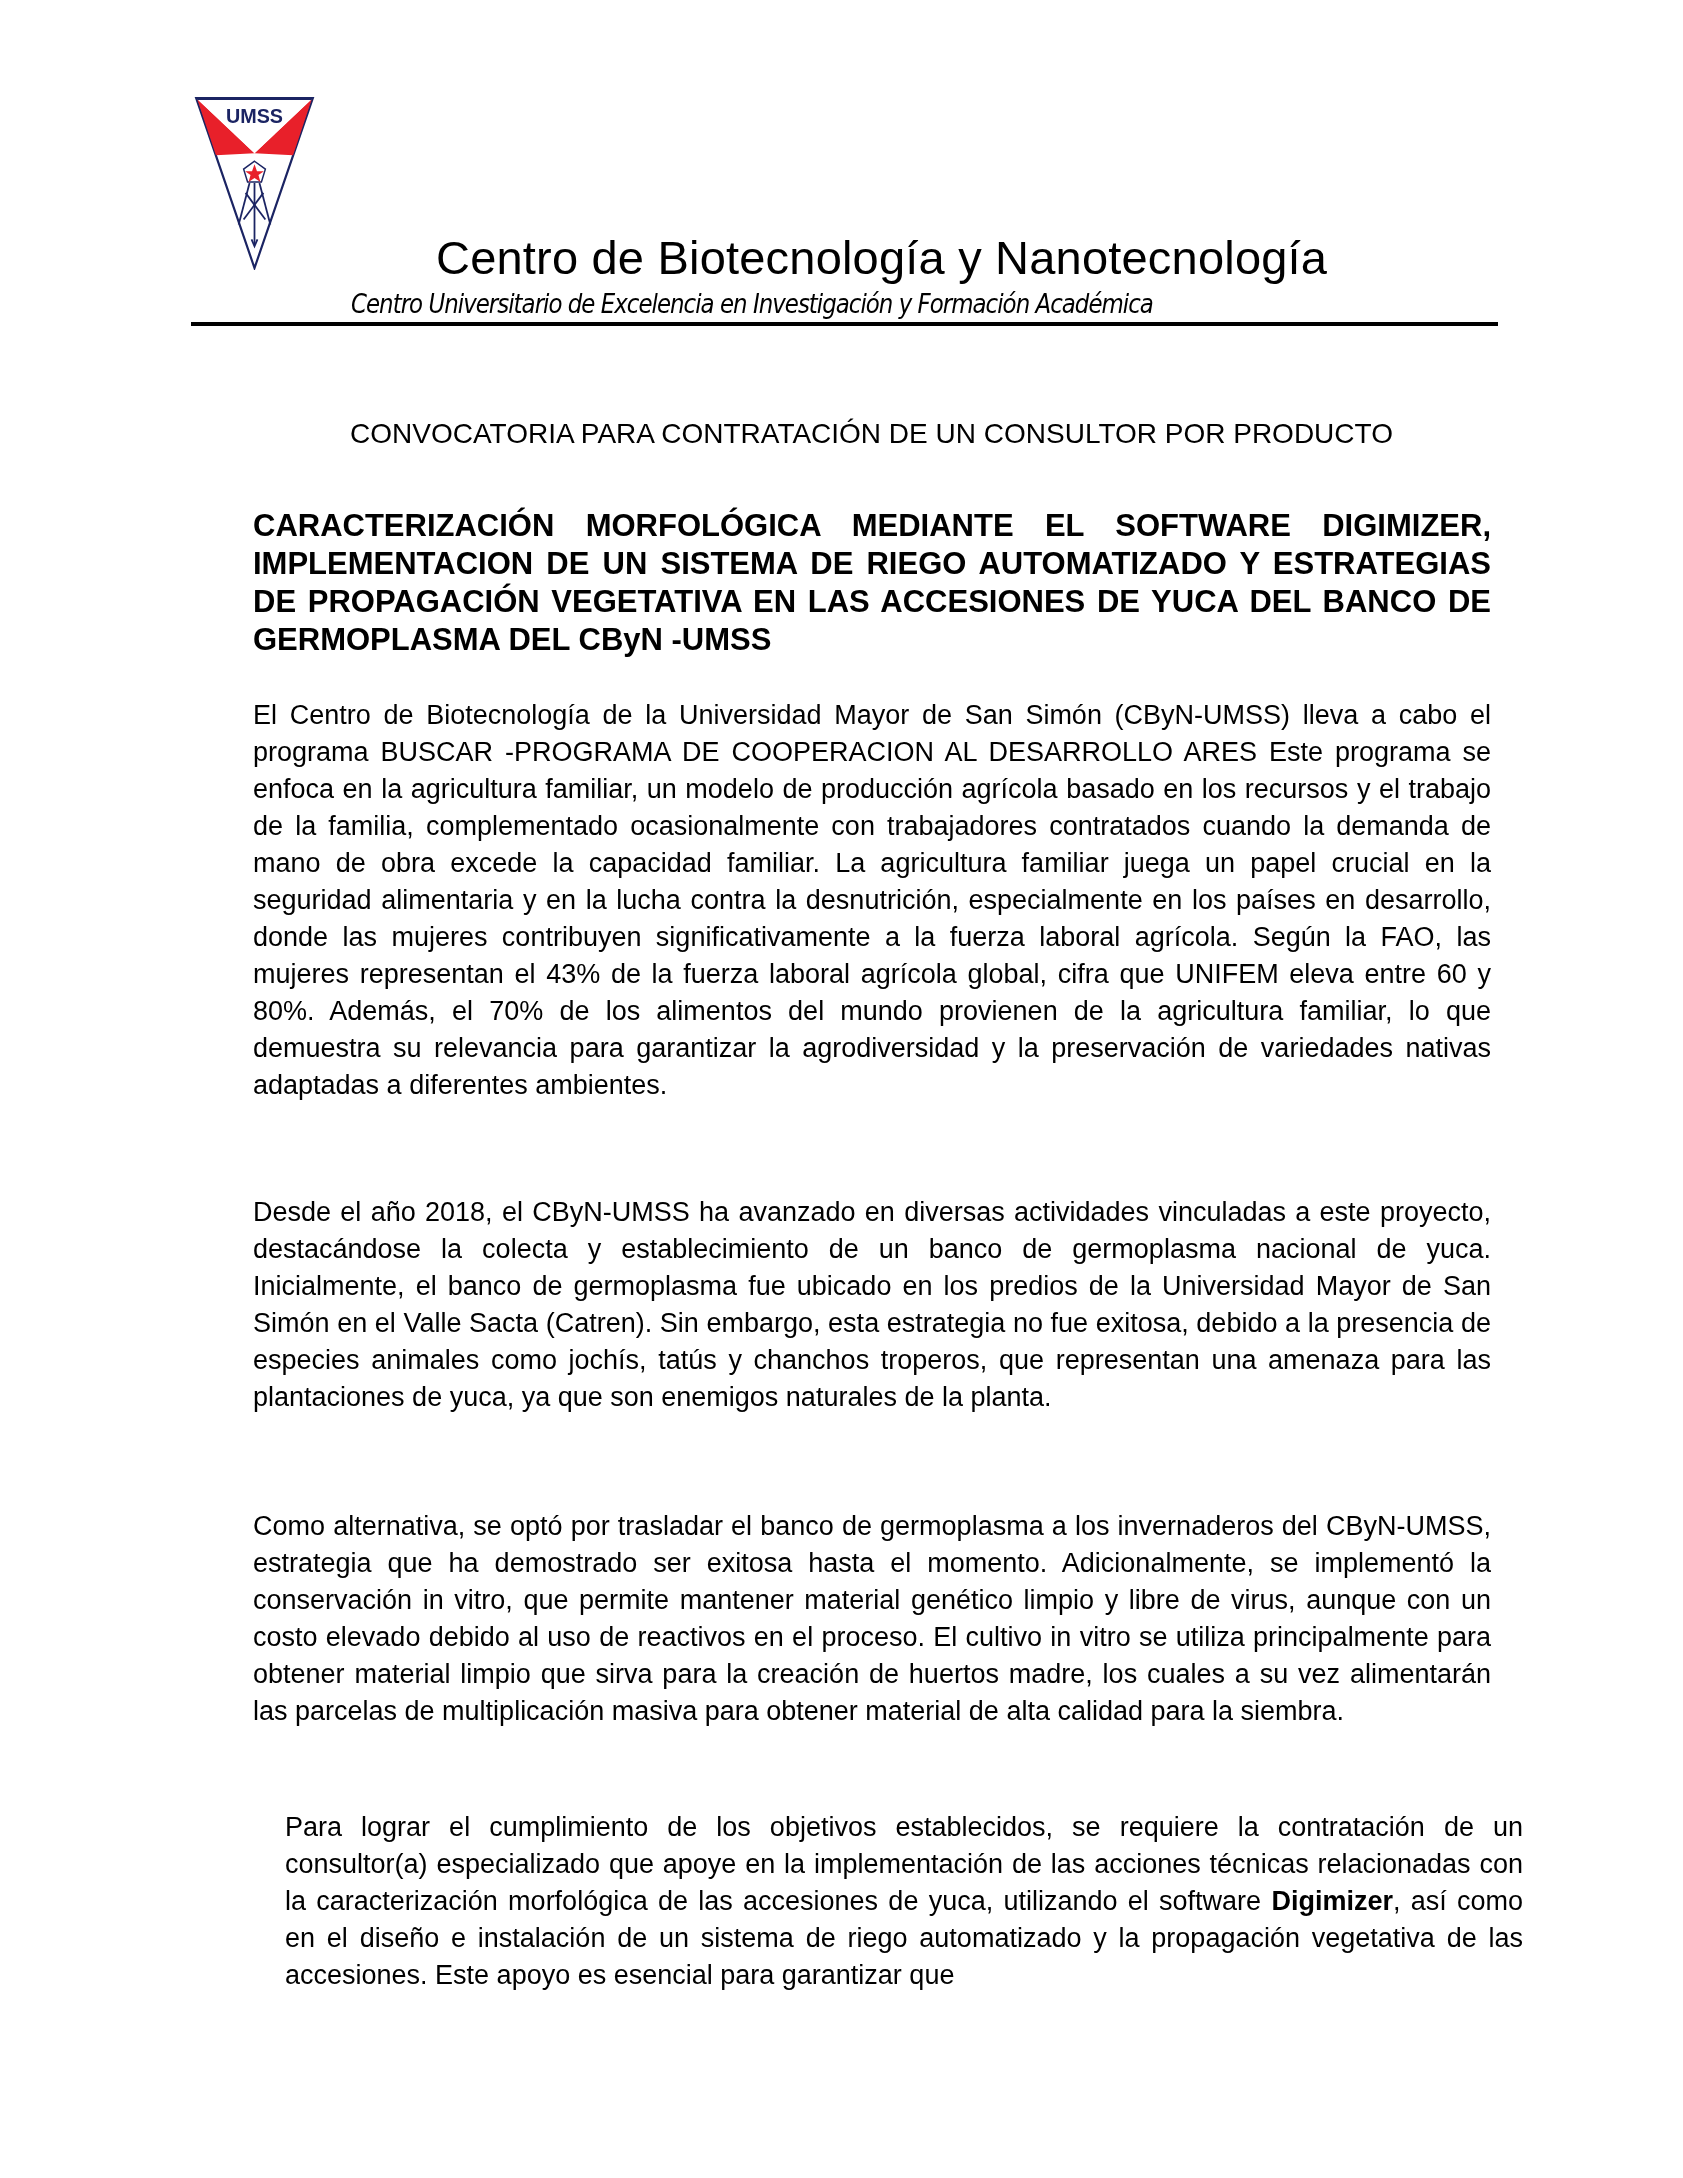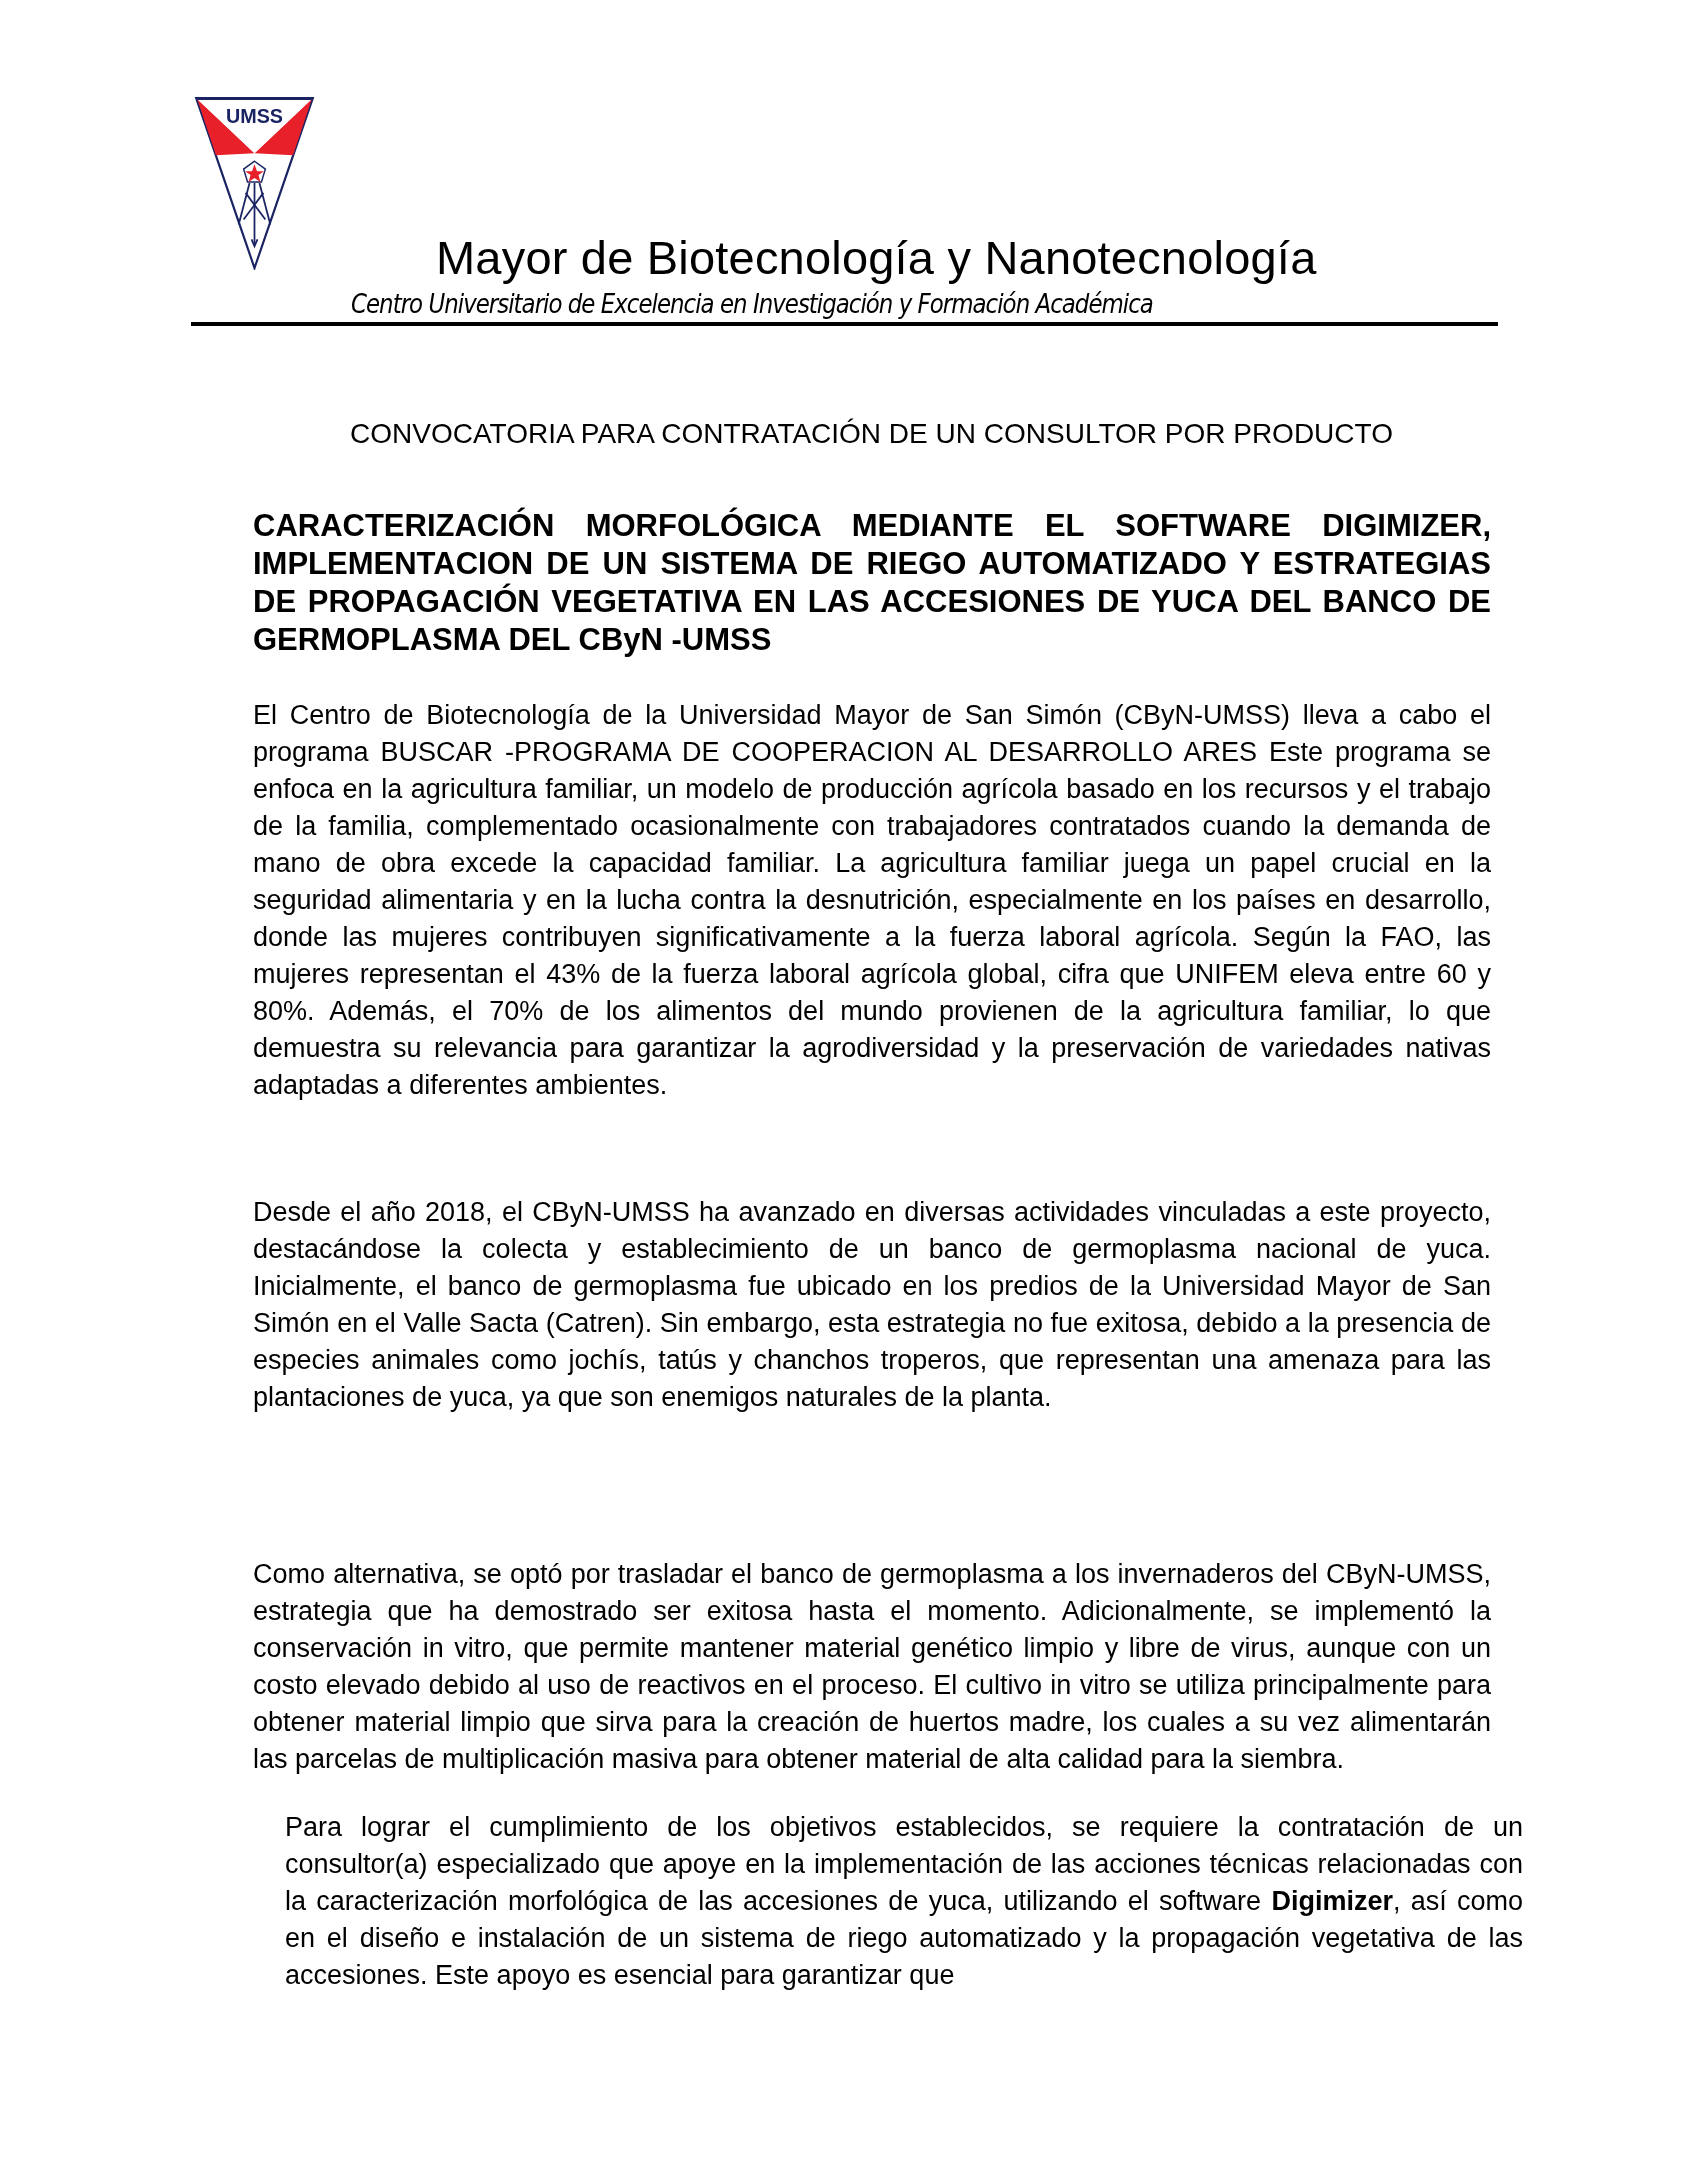--- a/index.html
+++ b/index.html
@@ -72,21 +72,21 @@
   .body {
     position: absolute;
     left: 253px;
     width: 1238px;
     font-size: 27px;
     line-height: 37px;
     text-align: justify;
   }
   .p1 { top: 697px; }
   .p2 { top: 1194px; }
-  .p3 { top: 1508px; margin-top: 48px; }
+  .p3 { top: 1508px; }
   .p4 { top: 1809px; margin-left: 32px; }
   .body p { margin: 0; }
   .bold { font-weight: bold; }
 </style>
 </head>
 <body>
 
 <svg class="logo" viewBox="0 0 122 176" xmlns="http://www.w3.org/2000/svg">
 
   <polygon points="2,2 120,2 61,174" fill="#ffffff" stroke="#1b2463" stroke-width="2.2"></polygon>
@@ -106,21 +106,21 @@
   <g stroke="#1b2463" stroke-width="1.8" fill="none">
     <line x1="61" y1="88" x2="61" y2="150"></line>
     <line x1="56" y1="88" x2="45" y2="130"></line>
     <line x1="66" y1="88" x2="77" y2="130"></line>
     <line x1="52" y1="98" x2="72" y2="125"></line>
     <line x1="70" y1="98" x2="50" y2="125"></line>
     <polyline points="58,145 61,152 64,145"></polyline>
   </g>
 </svg>
 
-<div class="header-title">Mayor de Biotecnología y Nanotecnología</div>
+<div class="header-title">Centro de Biotecnología y Nanotecnología</div>
 <div class="header-subtitle">Centro Universitario de Excelencia en Investigación y Formación Académica</div>
 <div class="header-rule"></div>
 
 <div class="main-title">CONVOCATORIA PARA CONTRATACIÓN DE UN CONSULTOR POR PRODUCTO</div>
 
 <div class="subtitle-block">CARACTERIZACIÓN MORFOLÓGICA MEDIANTE EL SOFTWARE DIGIMIZER, IMPLEMENTACION DE UN SISTEMA DE RIEGO AUTOMATIZADO Y ESTRATEGIAS DE PROPAGACIÓN VEGETATIVA EN LAS ACCESIONES DE YUCA DEL BANCO DE GERMOPLASMA DEL CByN -UMSS</div>
 
 <div class="body p1">
   <p>El Centro de Biotecnología de la Universidad Mayor de San Simón (CByN-UMSS) lleva a cabo el programa BUSCAR -PROGRAMA DE COOPERACION AL DESARROLLO ARES Este programa se enfoca en la agricultura familiar, un modelo de producción agrícola basado en los recursos y el trabajo de la familia, complementado ocasionalmente con trabajadores contratados cuando la demanda de mano de obra excede la capacidad familiar. La agricultura familiar juega un papel crucial en la seguridad alimentaria y en la lucha contra la desnutrición, especialmente en los países en desarrollo, donde las mujeres contribuyen significativamente a la fuerza laboral agrícola. Según la FAO, las mujeres representan el 43% de la fuerza laboral agrícola global, cifra que UNIFEM eleva entre 60 y 80%. Además, el 70% de los alimentos del mundo provienen de la agricultura familiar, lo que demuestra su relevancia para garantizar la agrodiversidad y la preservación de variedades nativas adaptadas a diferentes ambientes.</p>
 </div>

